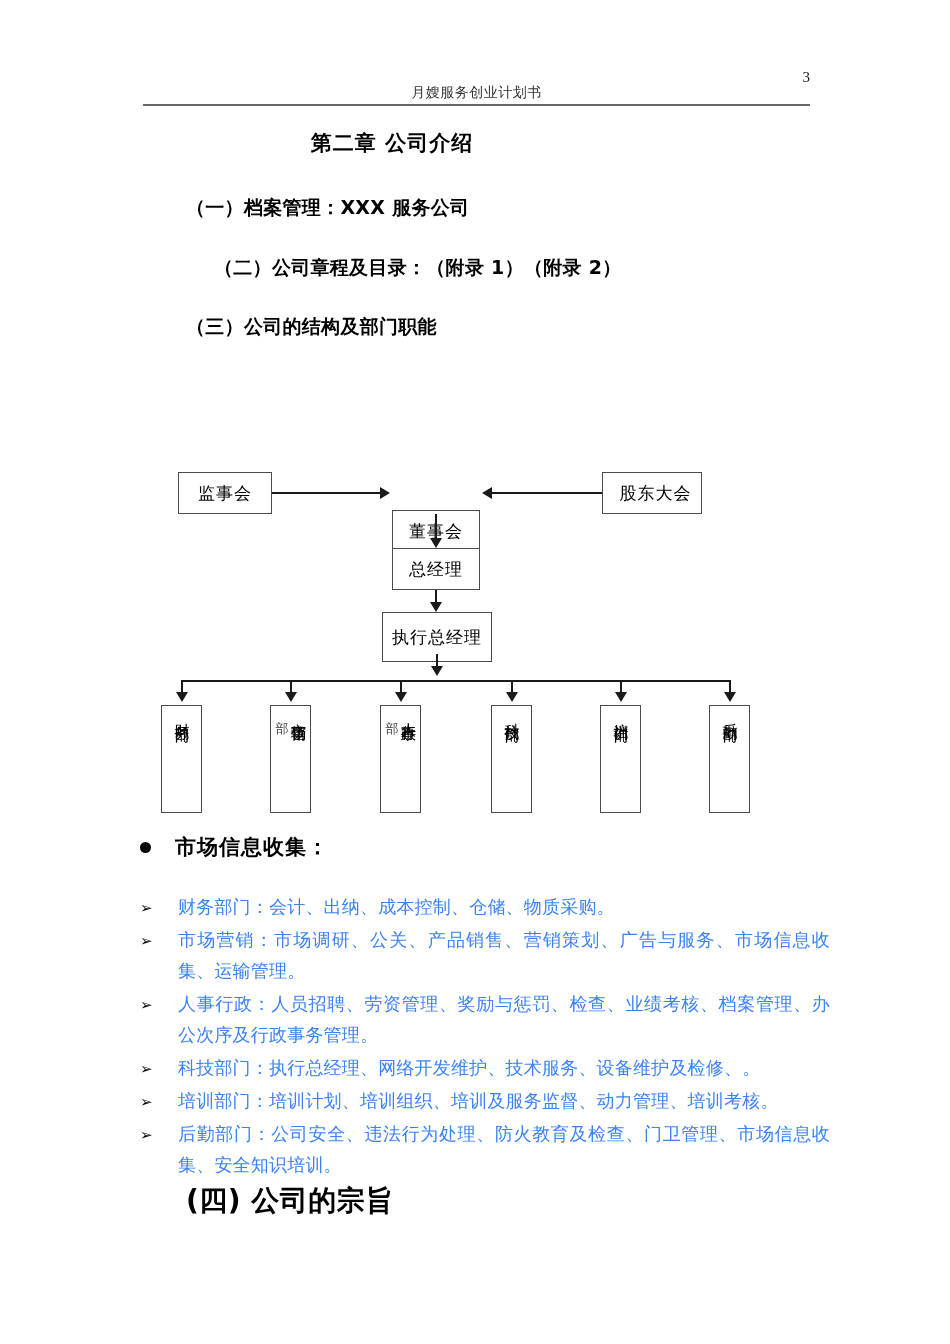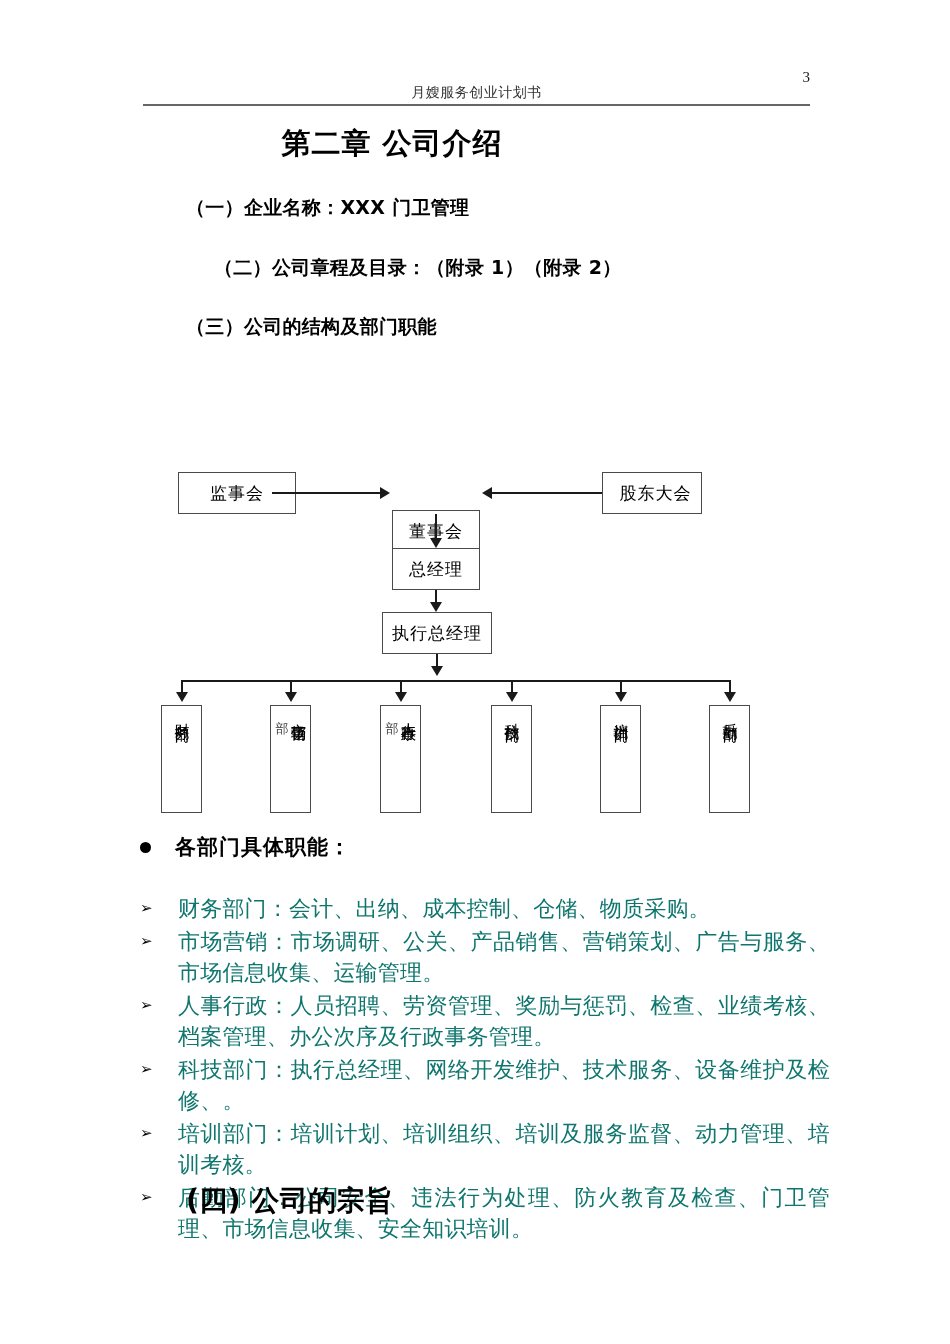--- a/index.html
+++ b/index.html
@@ -51,21 +51,21 @@
 
   
   .chapter-title {
     position: absolute;
     top: 125px;
     left: 0;
     width: 784px;
     text-align: center;
     font-family: "DejaVu Sans", "Liberation Sans", sans-serif;
     font-weight: bold;
-    font-size: 29px;
+    font-size: 21px;
     line-height: 36px;
     letter-spacing: 1px;
     color: #000000;
   }
 
   
   .section-heading {
     position: absolute;
     left: 186px;
     font-family: "DejaVu Sans", "Liberation Sans", sans-serif;
@@ -99,25 +99,25 @@
     align-items: center;
     justify-content: center;
     text-align: center;
   }
   .node-h {
     font-size: 17px;
     letter-spacing: 1px;
     white-space: nowrap;
   }
   
-  .n-supervisory { left: 178px;  top: 32px;  width: 118px;  height: 42px; }
+  .n-supervisory { left: 178px;  top: 32px;  width: 94px;  height: 42px; }
   .n-board       { left: 392px;  top: 32px;  width: 88px;  height: 42px; margin-top: 38px; }
   .n-shareholder { left: 602px;  top: 32px;  width: 100px; height: 42px; padding-left: 7px; }
   .n-gm          { left: 392px;  top: 108px; width: 88px;  height: 42px; }
-  .n-egm         { left: 382px;  top: 172px; width: 110px; height: 42px; }
+  .n-egm         { left: 382px;  top: 172px; width: 110px; height: 50px; }
 
   
   .dept {
     position: absolute;
     top: 265px;
     width: 41px;
     height: 108px;
     border: 1.6px solid #4a4a4a;
     background: #ffffff;
     box-sizing: border-box;
@@ -204,26 +204,26 @@
   .duty-item .marker {
     flex: 0 0 auto;
     width: 38px;
     font-family: "DejaVu Sans", "Liberation Sans", sans-serif;
     font-size: 15px;
     line-height: 31px;
     color: #000000;
   }
   .duty-item .duty-text {
     flex: 1 1 auto;
-    font-family: Liberation Sans, sans-serif;
-    font-size: 22px;
+    font-family: Liberation Mono, monospace;
+    font-size: 18px;
     line-height: 31px;
     letter-spacing: 0.2px;
     text-align: justify;
-    color: #0f766e;
+    color: #3b82f6;
   }
 
   
   .closing-heading {
     position: absolute;
     top: 1187px;
     left: 186px;
     font-family: "DejaVu Sans", "Liberation Sans", sans-serif;
     font-weight: bold;
     font-size: 28px;
@@ -235,21 +235,21 @@
 </style>
 </head>
 <body>
 
 <div class="page-number">3</div>
 <div class="header-title">月嫂服务创业计划书</div>
 <div class="header-rule"></div>
 
 <div class="chapter-title">第二章  公司介绍</div>
 
-<div class="section-heading sh-1">（一）企业名称：XXX 门卫管理</div>
+<div class="section-heading sh-1">（一）档案管理：XXX 服务公司</div>
 <div class="section-heading sh-2">（二）公司章程及目录：（附录 1）（附录 2）</div>
 <div class="section-heading sh-3">（三）公司的结构及部门职能</div>
 
 <div class="orgchart">
 
   <div class="node node-h n-supervisory">
     <span>监事会</span>
   </div>
   <div class="node node-h n-board">
     <span>董事会</span>
@@ -316,21 +316,21 @@
     <span class="vtext cont"></span>
   </div>
   <div class="dept" style="left:709px;">
     <span class="vtext">后勤部门</span>
     <span class="vtext cont"></span>
   </div>
 </div>
 
 <div class="bullet-heading">
   <span class="dot"></span>
-  <span>各部门具体职能：</span>
+  <span>市场信息收集：</span>
 </div>
 
 <div class="duty-list">
   <div class="duty-item">
     <span class="marker">➢</span>
     <span class="duty-text">财务部门：会计、出纳、成本控制、仓储、物质采购。</span>
   </div>
   <div class="duty-item">
     <span class="marker">➢</span>
     <span class="duty-text">市场营销：市场调研、公关、产品销售、营销策划、广告与服务、市场信息收集、运输管理。</span>

